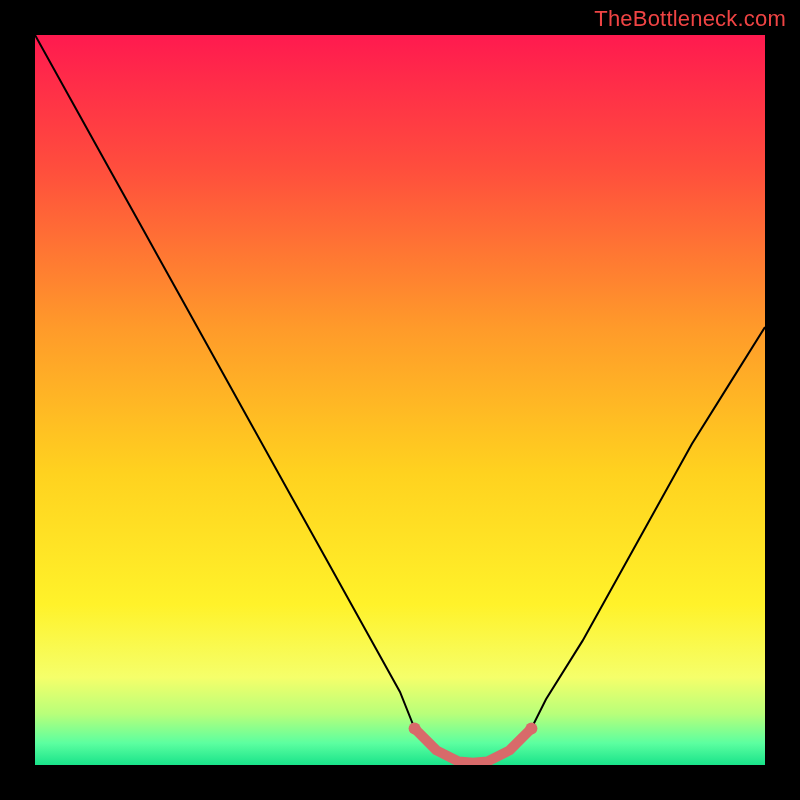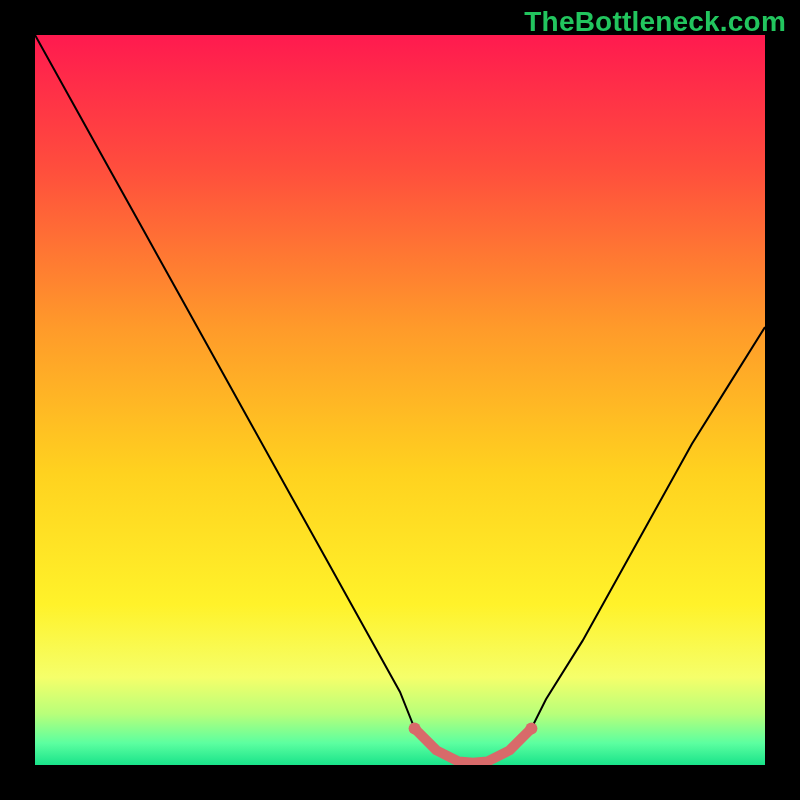--- a/index.html
+++ b/index.html
@@ -24,23 +24,23 @@
     left: 35px;
     top: 35px;
     width: 730px;
     height: 730px;
     overflow: hidden;
   }
   .watermark {
     position: absolute;
     top: 6px;
     right: 14px;
-    color: #22c55e;
-    font-size: 28px;
-    font-weight: 700;
+    color: #ef4444;
+    font-size: 22px;
+    font-weight: 400;
     letter-spacing: 0.2px;
   }
   svg { display: block; }
 </style>
 </head>
 <body>
 
 <div class="frame">
 
   <div class="watermark">TheBottleneck.com</div>

